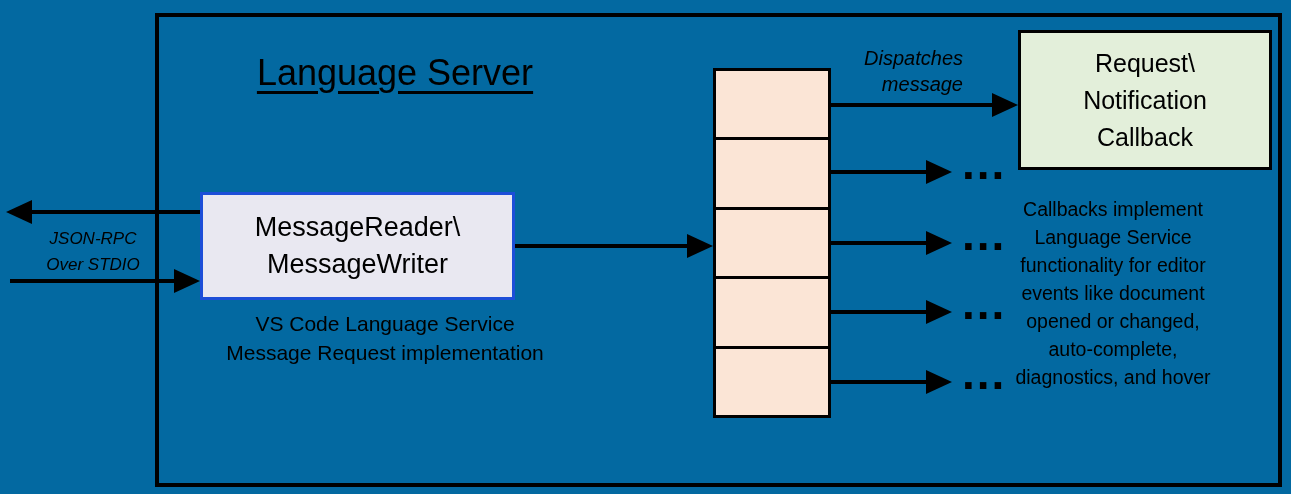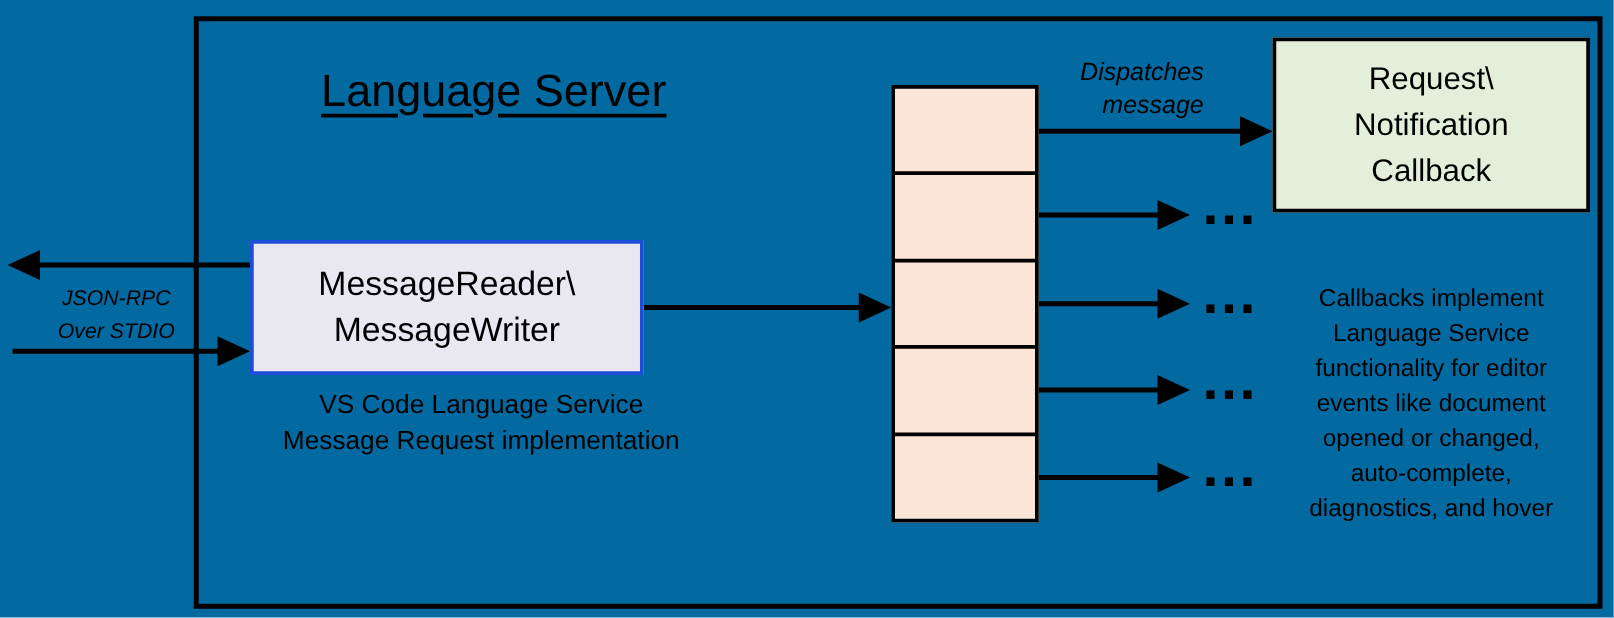--- a/index.html
+++ b/index.html
@@ -95,22 +95,22 @@
     left: 1018px; top: 30px;
     width: 254px; height: 140px;
     box-sizing: border-box;
     background: var(--callback-fill, #e3efda);
     border: 3px solid #000;
     display: flex; align-items: center; justify-content: center;
     font-size: 25px; line-height: 37px;
     text-align: center;
   }
   #callbacks-caption {
-    left: 1016px; top: 195px; width: 258px;
-    font-size: 19.5px; line-height: 28px; margin-top: 30px;
+    left: 984px; top: 195px; width: 258px;
+    font-size: 19.5px; line-height: 28px;
   }
 
   
   #connector-layer {
     left: 0; top: 0; width: 1291px; height: 494px;
     pointer-events: none;
   }
   #connector-layer line { stroke: #000; stroke-width: 4; }
   #connector-layer polygon, #connector-layer circle { fill: #000; }
 

